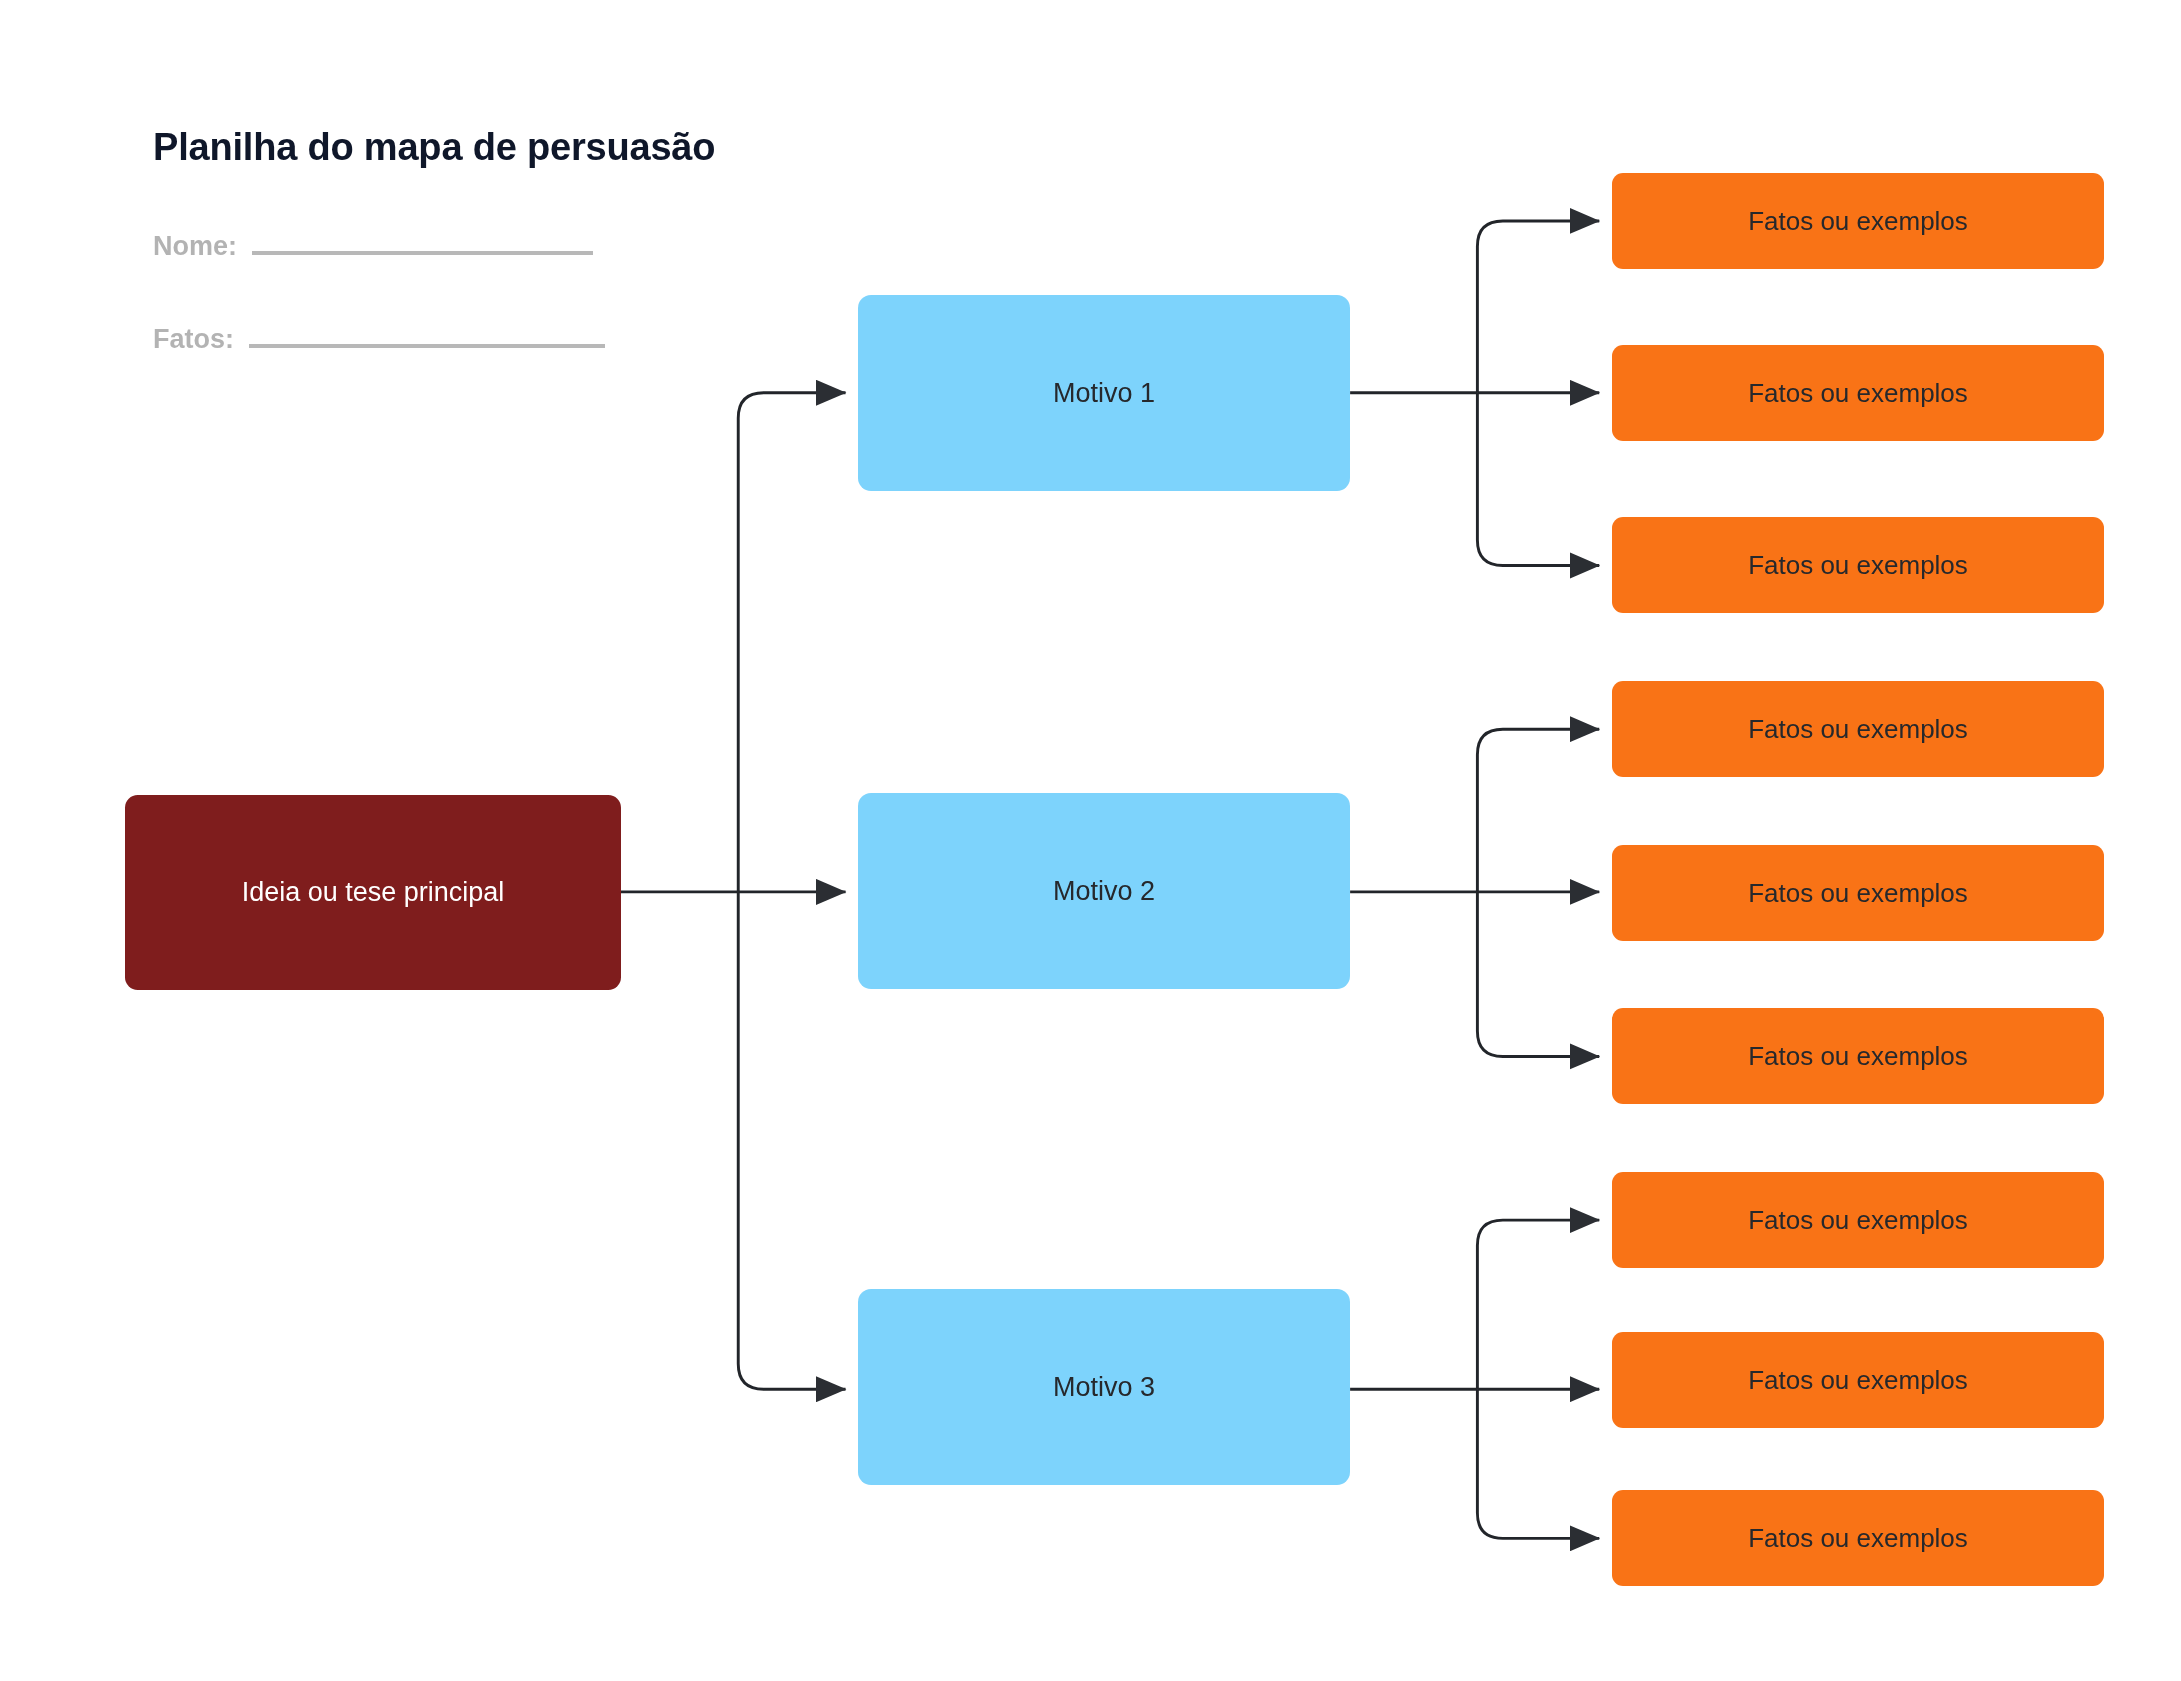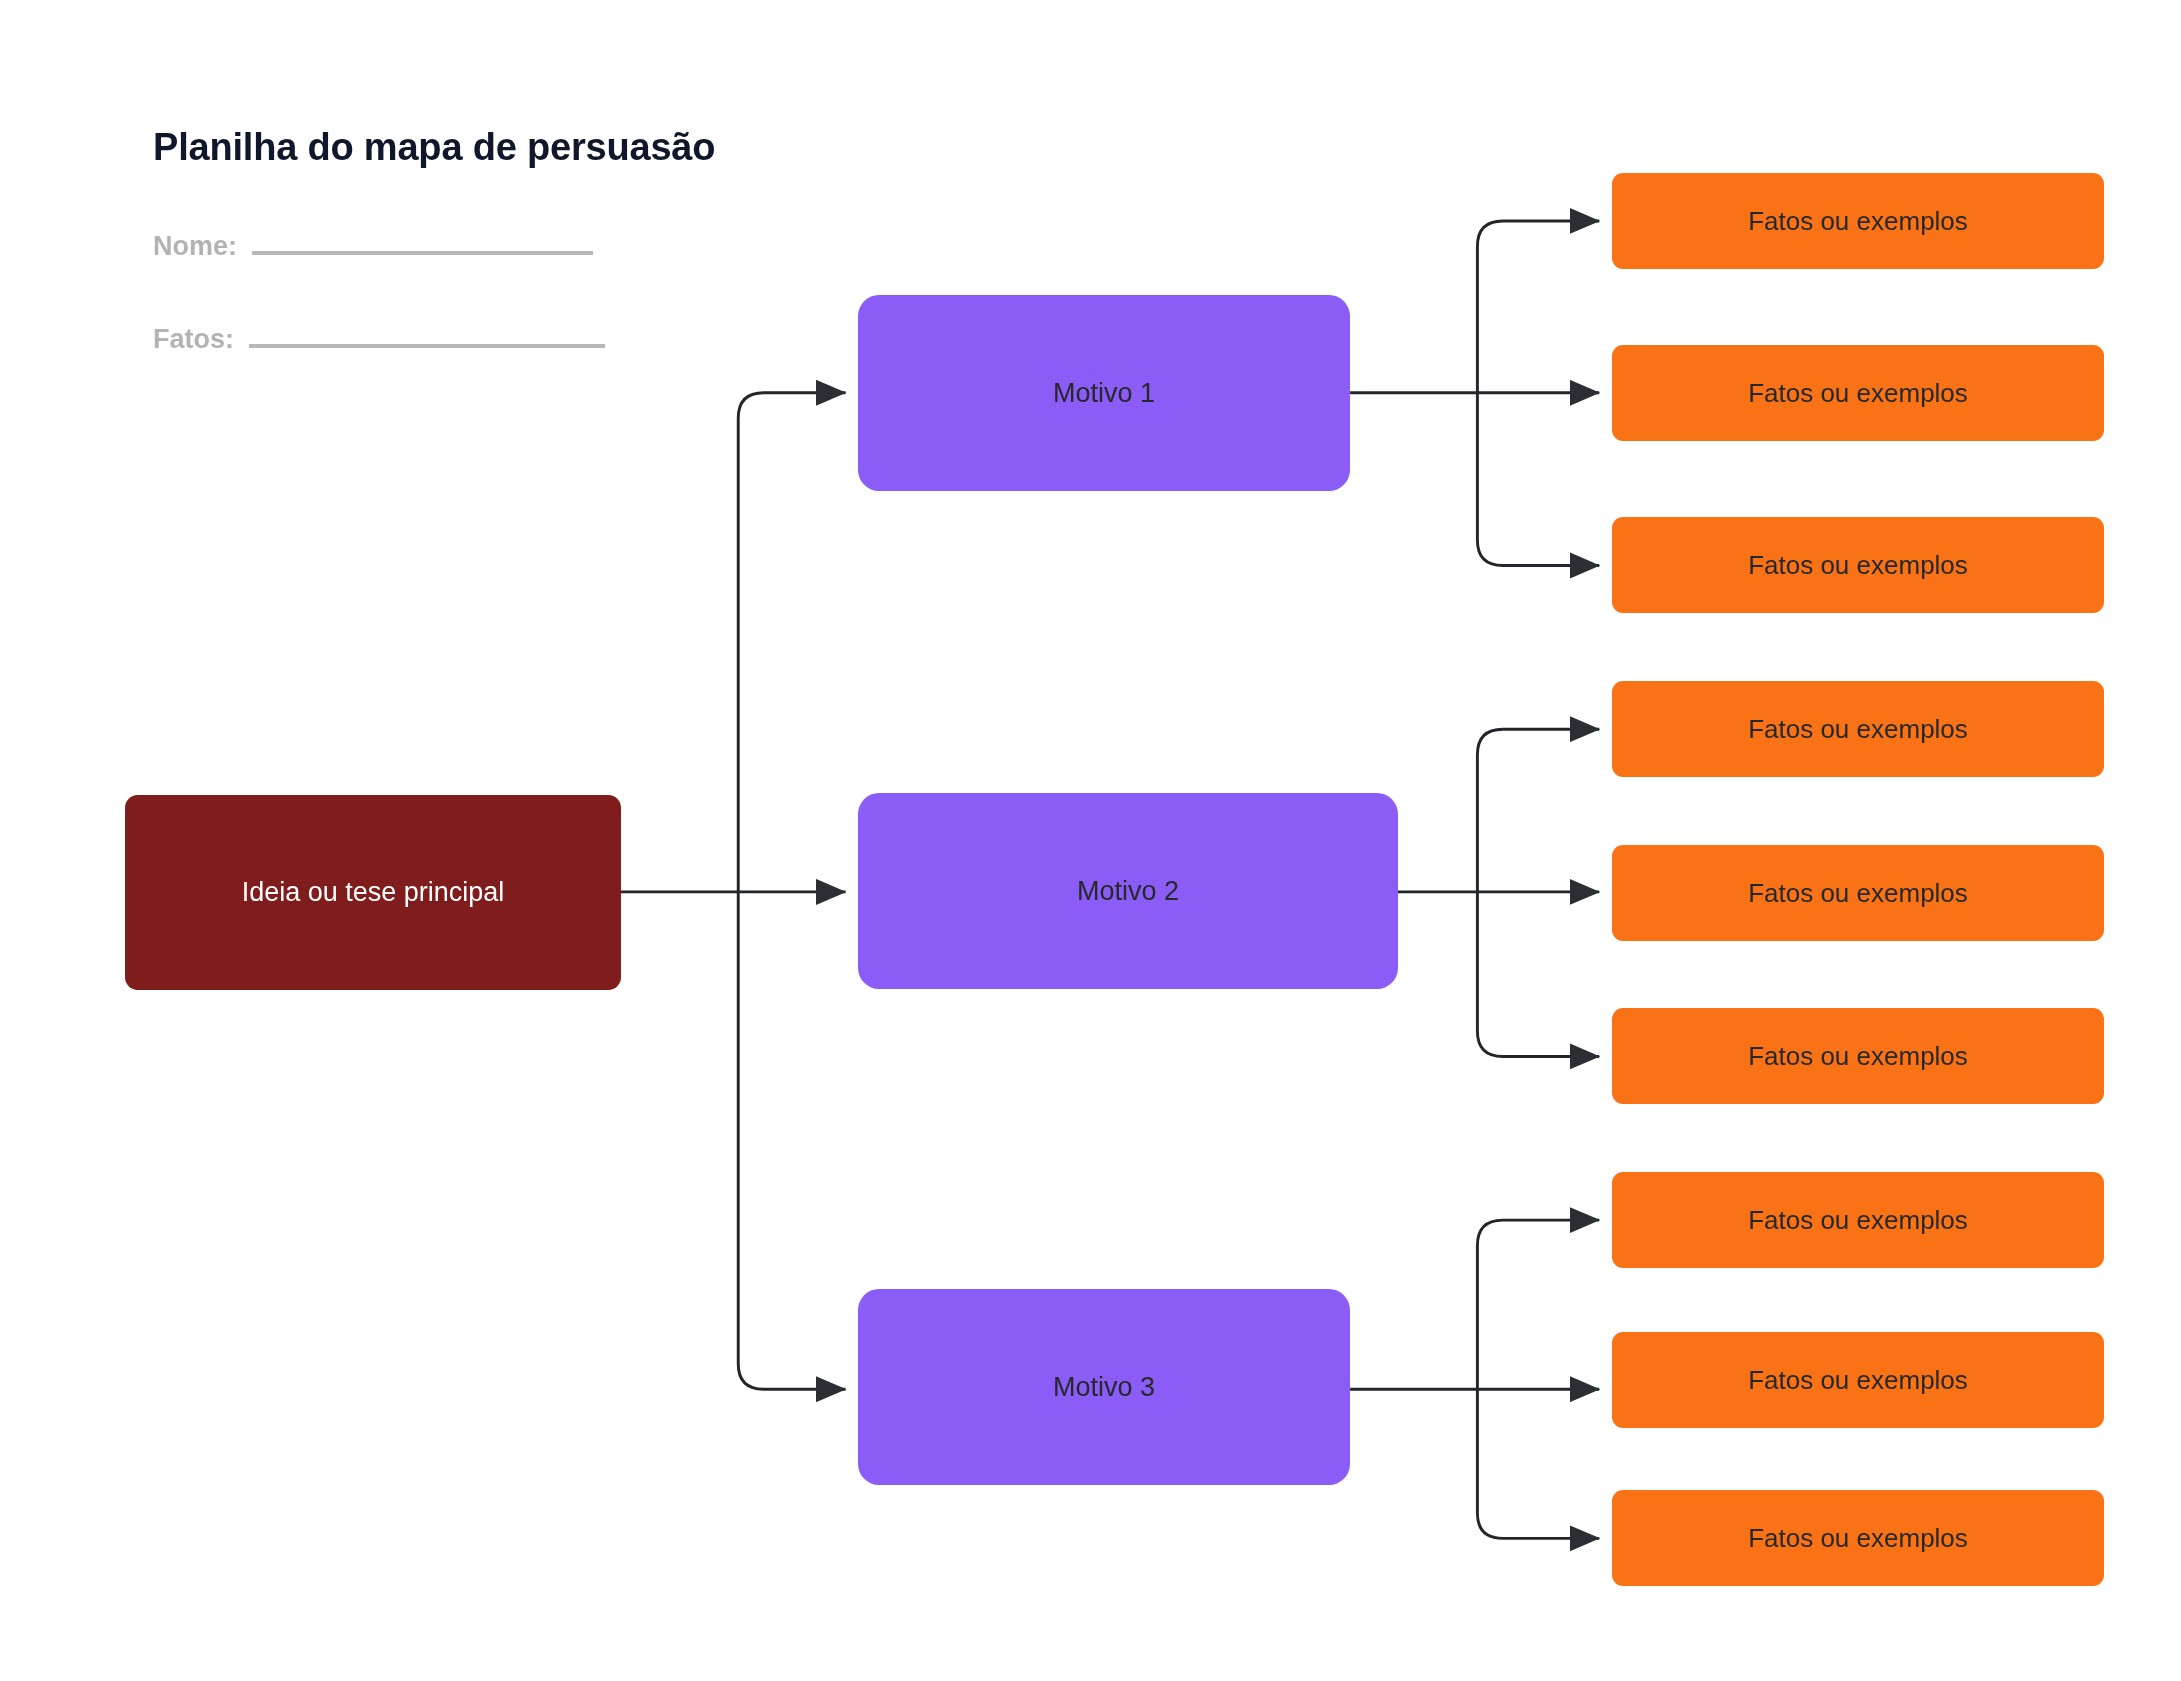--- a/index.html
+++ b/index.html
@@ -85,24 +85,24 @@
     border-radius: 11px;
     padding: 0 20px;
   }
   .node-thesis {
     background: #7f1d1d;
     color: #ffffff;
     font-size: 27px;
     border-radius: 12.7px;
   }
   .node-reason {
-    background: #8b5cf6;
+    background: #7dd3fc;
     color: #26282c;
     font-size: 27px;
-    border-radius: 21px;
+    border-radius: 13px;
   }
   .node-fact {
     background: #f97316;
     color: #26282c;
     font-size: 26px;
     border-radius: 11px;
   }
 </style>
 </head>
 <body>
@@ -155,21 +155,21 @@
   </svg>
 
   <div class="node node-thesis" style="left:125px; top:795px; width:496px; height:195px;">
     <span>Ideia ou tese principal</span>
   </div>
 
   <div class="node node-reason" style="left:858px; top:295px; width:492px; height:196px;">
     <span>Motivo 1</span>
   </div>
 
-  <div class="node node-reason" style="left:858px; top:793px; width:540px; height:196px;">
+  <div class="node node-reason" style="left:858px; top:793px; width:492px; height:196px;">
     <span>Motivo 2</span>
   </div>
 
   <div class="node node-reason" style="left:858px; top:1289px; width:492px; height:196px;">
     <span>Motivo 3</span>
   </div>
 
   <div class="node node-fact" style="left:1612px; top:173px; width:492px; height:96px;">
     <span>Fatos ou exemplos</span>
   </div>

